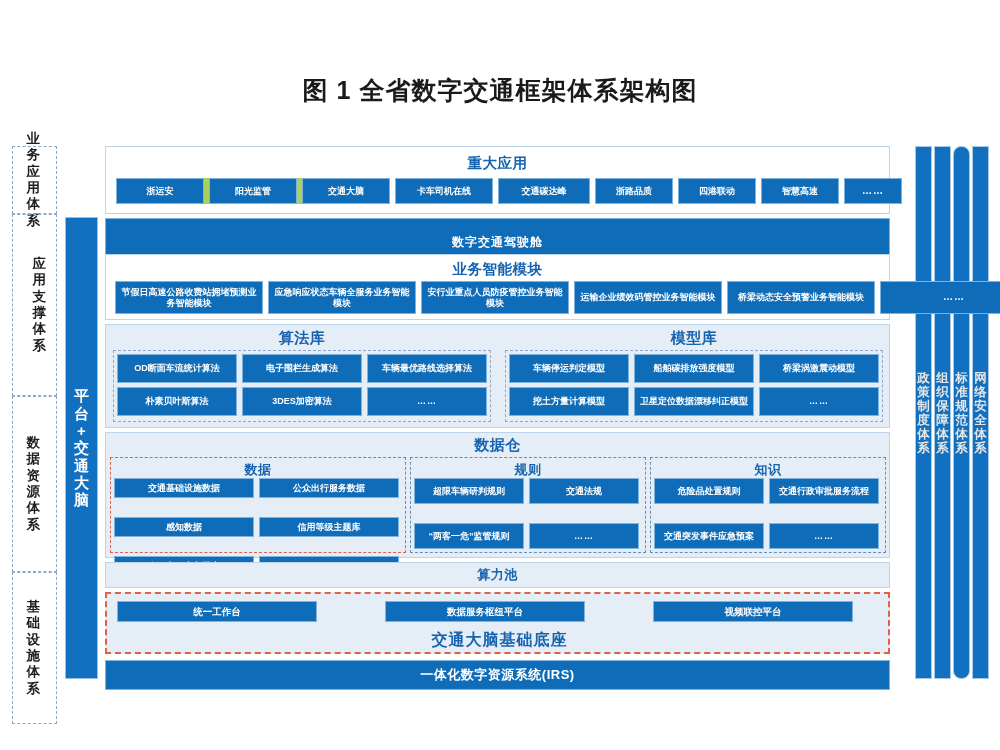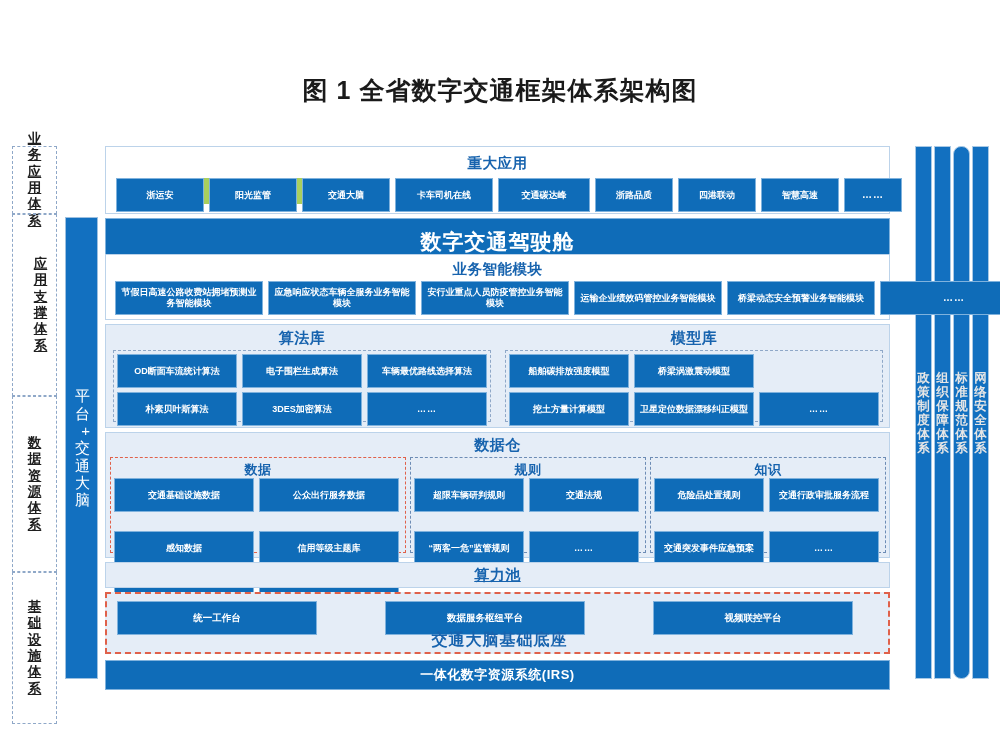--- a/index.html
+++ b/index.html
@@ -23,37 +23,37 @@
 
   
   .tiers { position: absolute; left: 0; top: 0; width: 45px; height: 578px; }
   .tier {
     position: absolute; left: 0; width: 45px;
     border: 1px dashed #8fa8c8;
     display: flex; align-items: center; justify-content: center;
   }
   .tier span {
     font-size: 13.5px; font-weight: bold; color: #1f1f1f;
-    line-height: 1.22; text-align: center; letter-spacing: 0px;
-    width: 16px; word-break: break-all; text-decoration: underline;
+    line-height: 1.22; letter-spacing: 0px;
+    width: 16px; word-break: break-all;
   }
   .tier-1 { top: 0px;   height: 68px; }
   .tier-2 { top: 68px;  height: 182px; padding-left: 12px; }
   .tier-3 { top: 250px; height: 176px; }
   .tier-4 { top: 426px; height: 152px; }
 
   
   .platform-bar {
     position: absolute; left: 53px; top: 71px; width: 33px; height: 462px;
     background: #1270c0; border: 1px solid #9dc0e0;
     display: flex; align-items: center; justify-content: center;
   }
   .platform-bar span {
-    font-size: 15px; font-weight: normal; color: #ffffff;
-    line-height: 1.16; text-align: right; width: 17px; word-break: break-all;
+    font-size: 15px; font-weight: bold; color: #ffffff;
+    line-height: 1.16; text-align: center; width: 17px; word-break: break-all;
   }
 
   
   .rightbars { position: absolute; left: 903px; top: 0px; width: 75px; height: 533px; }
   .rbar {
     position: absolute; top: 0; width: 17px; height: 533px;
     background: #1270c0; border: 1px solid #a8c9e6;
     display: flex; align-items: center; justify-content: center;
   }
   .rbar span {
@@ -74,38 +74,38 @@
     text-align: center; font-size: 14.5px; font-weight: bold;
     color: #1763ae; letter-spacing: .5px;
   }
 
   
   .bbox {
     background: #0f6cb8; border: 1px solid #7fb2dd;
     color: #ffffff; font-weight: bold;
     display: flex; align-items: center; justify-content: center;
     text-align: center; line-height: 1.22;
-    font-size: 9px; padding: 16px 2px;
+    font-size: 9px; padding: 8px 2px;
   }
   .bbox.dots { letter-spacing: 1px; font-size: 10px; }
 
   
   .p-major { top: 0px; height: 68px; }
   .p-major .panel-hdr { margin-top: 7px; }
   .major-row { position: absolute; left: 10px; top: 31px; display: flex; height: 26px; }
   .major-row .bbox { height: 26px; }
   .green-sep { width: 5px; background: #a9cf5e; height: 26px; }
   .gap3 { width: 5px; }
 
   
   .cockpit {
     position: absolute; left: 0; top: 72px; width: 785px; height: 48px;
     background: #0f6cb8; border: 1px solid #7fb2dd;
     display: flex; align-items: center; justify-content: center;
-    color: #fff; font-size: 21px; font-weight: bold; letter-spacing: 1px;
+    color: #fff; font-size: 12px; font-weight: bold; letter-spacing: 1px;
   }
 
   
   .p-biz { top: 108px; height: 66px; }
   .p-biz .panel-hdr { margin-top: 5px; }
   .biz-row { position: absolute; left: 9px; top: 26px; display: flex; gap: 5px; }
   .biz-row .bbox { width: 148px; height: 33px; }
 
   
   .libs { position: absolute; left: 0; top: 178px; width: 785px; height: 104px;
@@ -133,21 +133,21 @@
   .wh-c { left: 544px; width: 236px; border: 1px dashed #6d8cb5; }
   .wh-rows { position: absolute; left: 3px; top: 20px; display: flex; flex-direction: column; gap: 19px; }
   .wh-rows .wh-line { display: flex; gap: 5px; }
   .wh-a .bbox { width: 140px; height: 20px; font-size: 9px; }
   .wh-b .bbox, .wh-c .bbox { width: 110px; height: 26px; font-size: 9px; }
 
   
   .pool { position: absolute; left: 0; top: 416px; width: 785px; height: 26px;
           background: #e5edf7; border: 1px solid #bcd3ea;
           display: flex; align-items: center; justify-content: center; }
-  .pool .panel-hdr { font-size: 15px; text-decoration: underline; }
+  .pool .panel-hdr { font-size: 13px; }
 
   
   .base { position: absolute; left: 0; top: 446px; width: 785px; height: 62px;
           background: #e5edf7; border: 2px dashed #e0614a; }
   .base-row { position: absolute; left: 10px; top: 7px; display: flex; gap: 68px; }
   .base-row .bbox { width: 200px; height: 21px; font-size: 9.5px; }
   .base-title { position: absolute; left: 0; top: 36px; width: 785px; text-align: center;
                 font-size: 16px; font-weight: bold; color: #1763ae; letter-spacing: 1px; }
 
   
@@ -255,20 +255,21 @@
               <div class="bbox">3DES加密算法</div>
               <div class="bbox dots">……</div>
             </div>
           </div>
         </div>
 
         <div class="lib lib-right">
           <div class="panel-hdr">模型库</div>
           <div class="lib-inner">
             <div class="lib-line">
+              <div class="bbox">车辆停运判定模型</div>
               <div class="bbox">船舶碳排放强度模型</div>
               <div class="bbox">桥梁涡激震动模型</div>
             </div>
             <div class="lib-line">
               <div class="bbox">挖土方量计算模型</div>
               <div class="bbox">卫星定位数据漂移纠正模型</div>
               <div class="bbox dots">……</div>
             </div>
           </div>
         </div>

